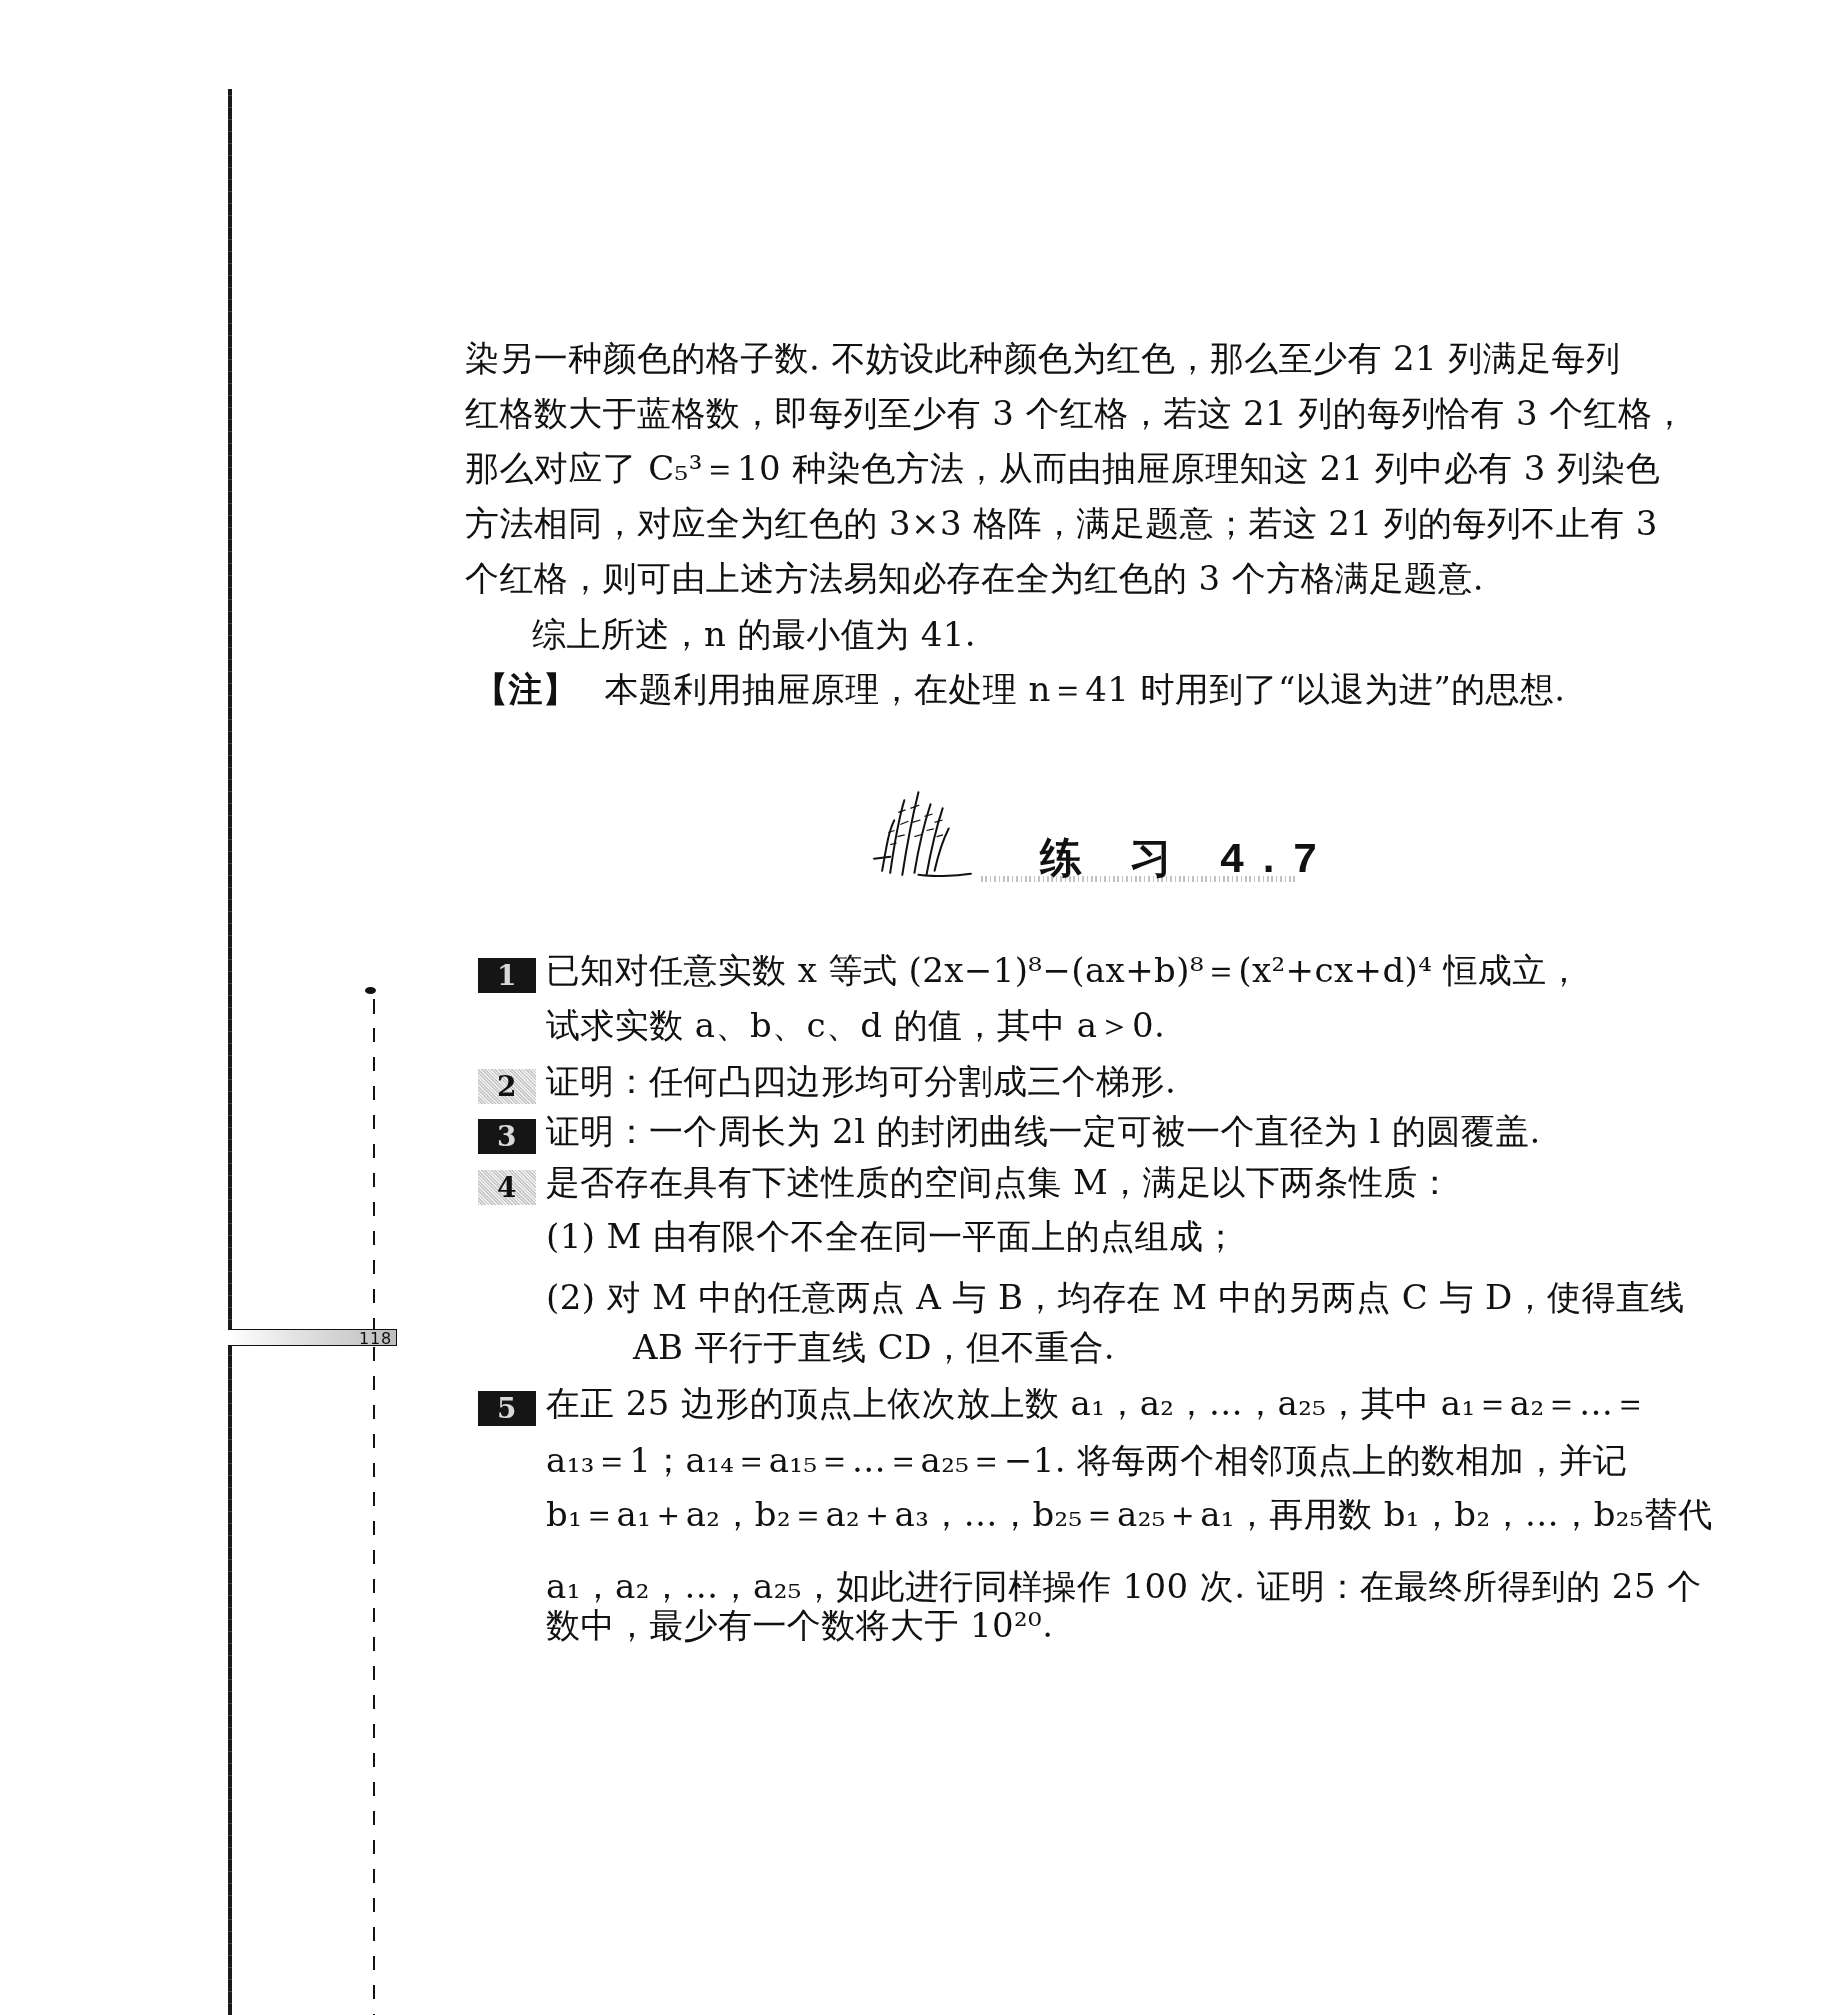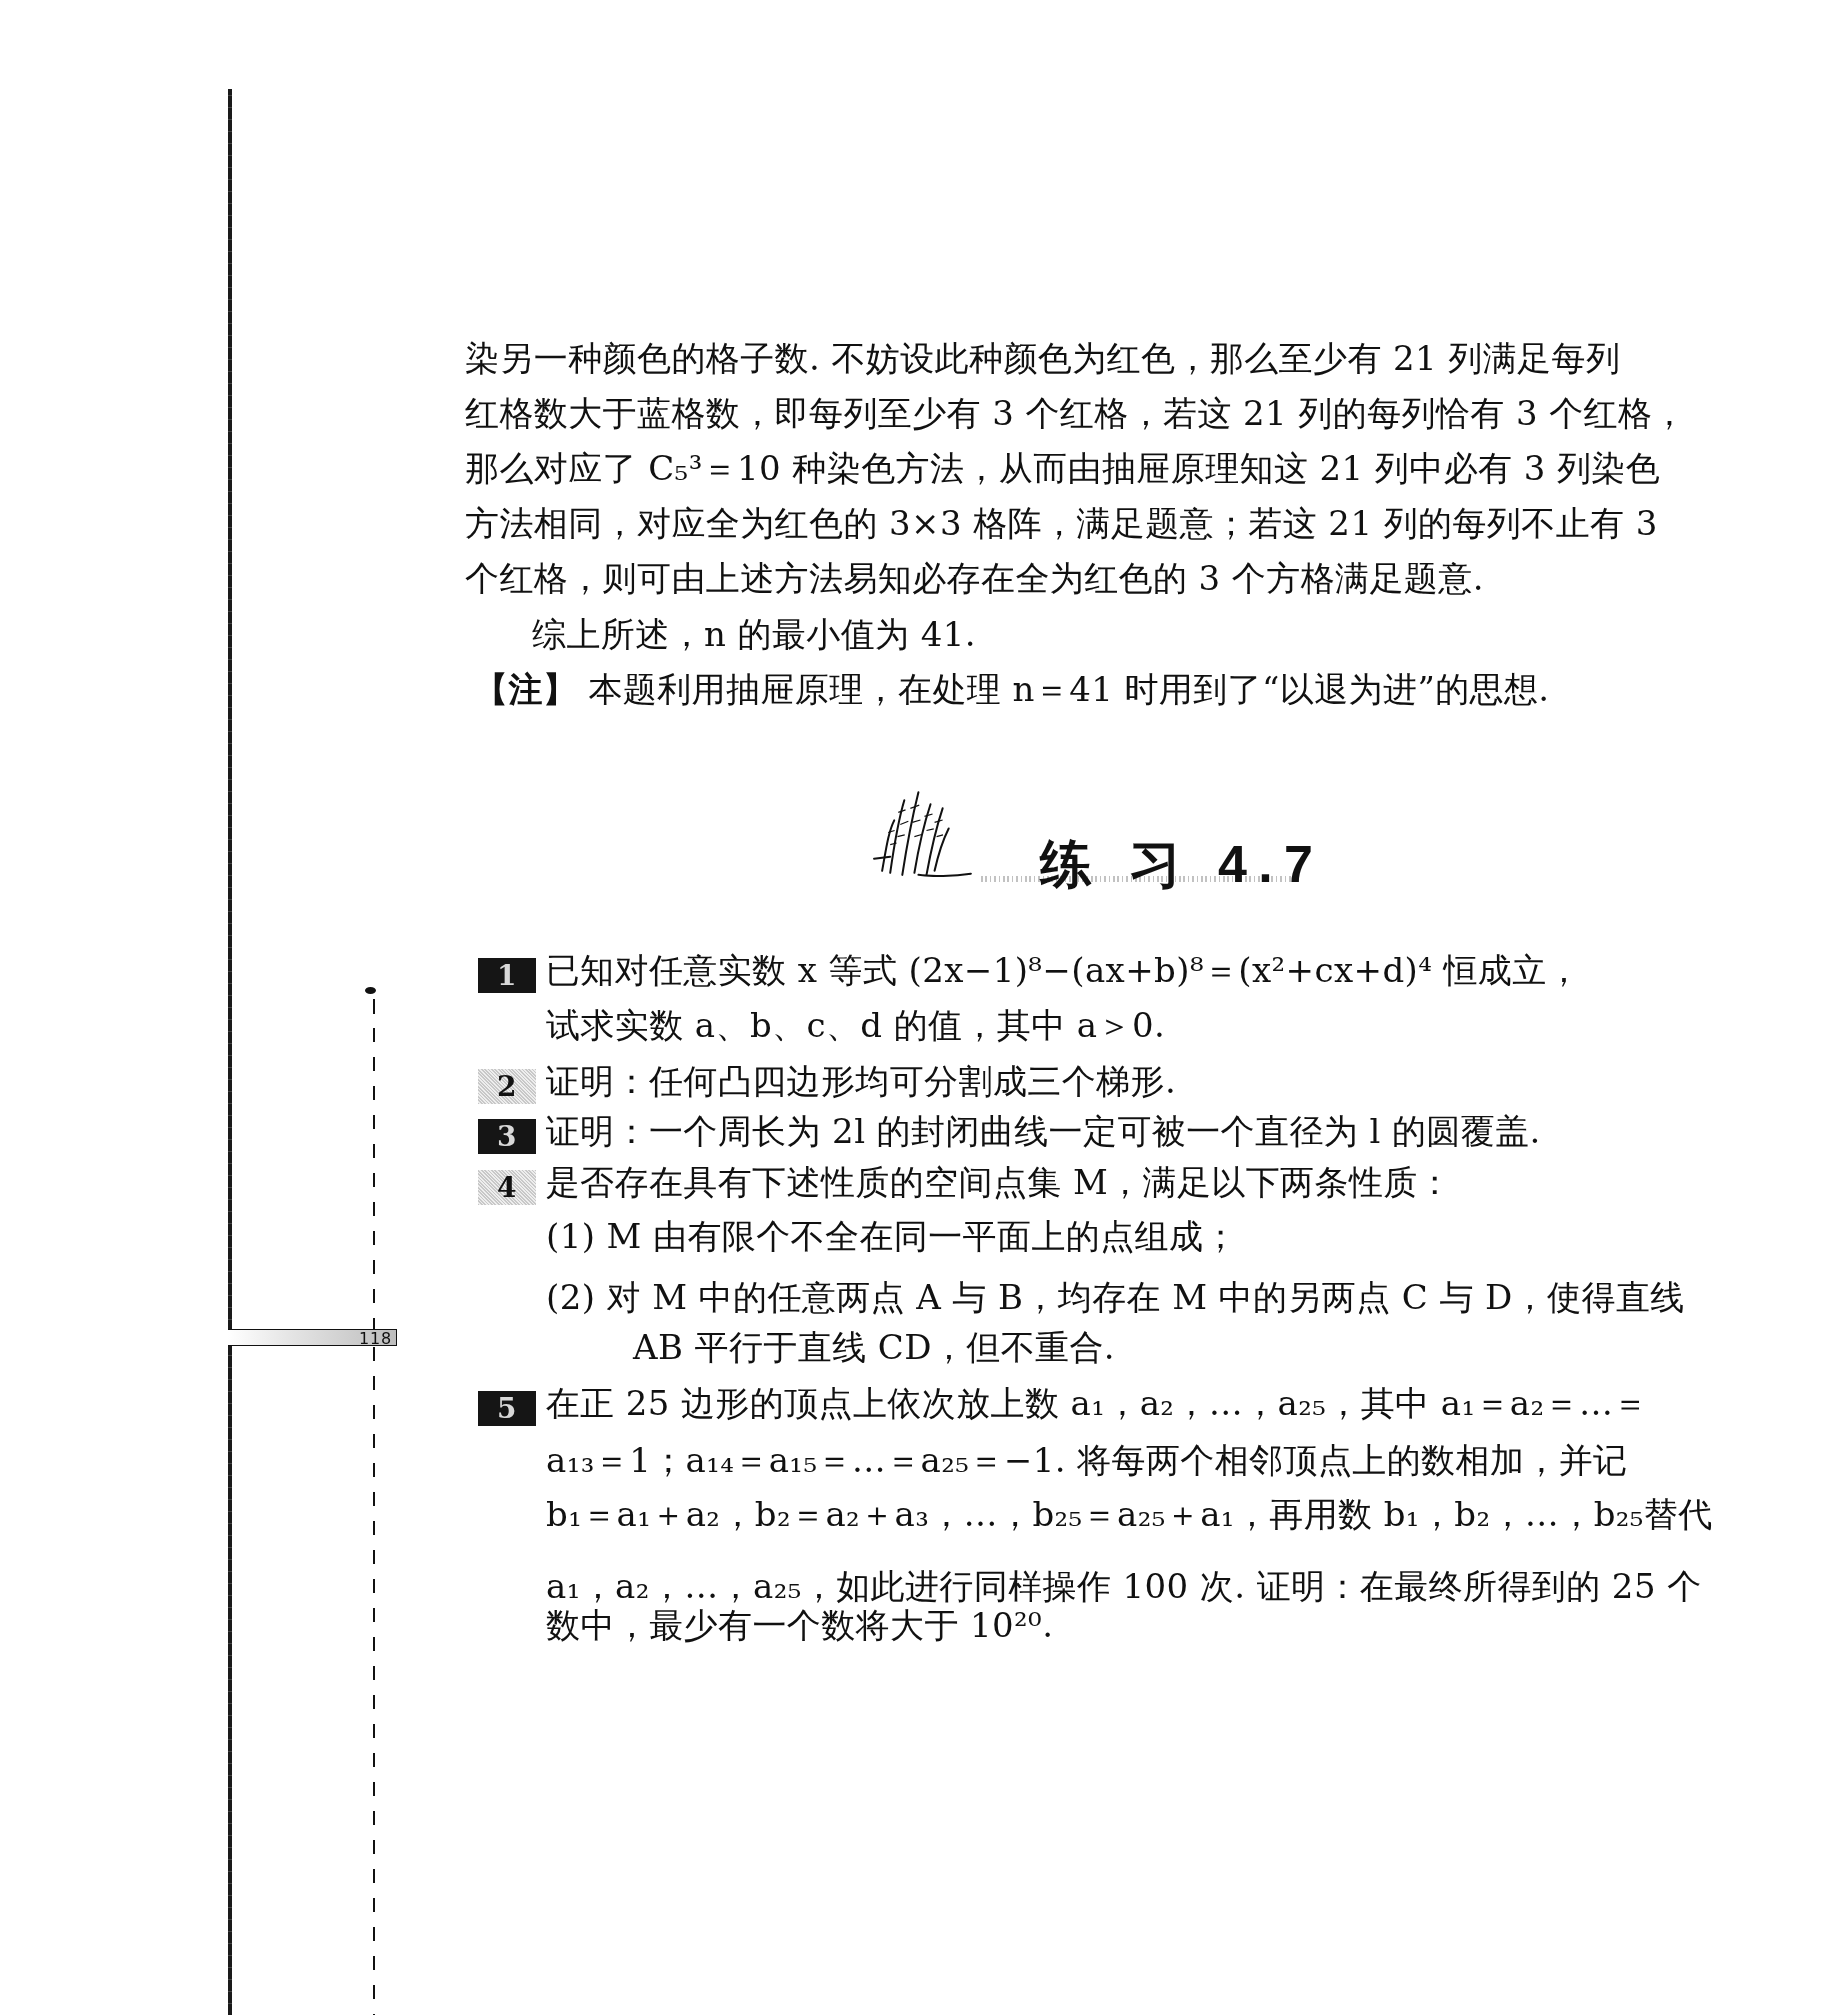--- a/index.html
+++ b/index.html
@@ -14,22 +14,22 @@
   .page-tab { left:228px; top:1329px; width:168px; height:15.3px;
     border-top:1.2px solid #111; border-bottom:1.2px solid #111; border-right:1.2px solid #111;
     background:linear-gradient(90deg,#fff 0%,#e6e6e6 35%,#bdbdbd 100%);text-align:right; }
   .page-num { position:absolute; right:4px; top:-1.2px; font-family:"DejaVu Sans","Liberation Sans",sans-serif;
     font-size:16px; letter-spacing:0.8px; color:#111; }
   .text-line { left:465px; font-size:34px; line-height:1; white-space:nowrap; letter-spacing:0.4px; }
   .indent { left:532px; }
   .note-tag { font-family:"DejaVu Sans","Liberation Sans",sans-serif; font-weight:bold; }
   .heading { left:838px; top:778px; width:459px; height:105px; }
   .reeds { position:absolute; left:28px; top:6px; width:121px; height:93px; }
-  .heading-text { position:absolute; left:202px; top:52px; font-family:Liberation Sans, sans-serif;
-    font-size:52px; font-weight:bold; letter-spacing:11.3px; white-space:nowrap; }
+  .heading-text { position:absolute; left:202px; top:52px; font-family:Liberation Mono, monospace;
+    font-size:42px; font-weight:bold; letter-spacing:11.3px; white-space:nowrap; }
   .heading-rule { position:absolute; left:143px; top:98px; width:314px; height:5.6px;
     background:repeating-linear-gradient(90deg,#999 0 1.6px,transparent 1.6px 4.4px); opacity:.6; }
   .badge { display:inline-block; width:58px; height:35px; vertical-align:-3.2px; margin-right:9.7px;
     text-align:center; font-family:"DejaVu Serif","Liberation Serif",serif; font-weight:bold; font-size:28px; line-height:35px; }
   .badge-dark { background:#151515; color:#d8d8d8; }
   .badge-light { background:repeating-linear-gradient(45deg,#c8c8c8 0 1.2px,#eeeeee 1.2px 2.4px); color:#111; }
   .prob-line { left:478px; font-size:34px; line-height:1; white-space:nowrap; letter-spacing:0.4px; }
   .prob-cont { left:546px; }
   .prob-sub { left:546px; }
   .prob-sub2 { left:633px; }
@@ -45,21 +45,21 @@
 </div>
 
 <div class="abs text-line" style="top:341px">染另一种颜色的格子数. 不妨设此种颜色为红色，那么至少有 21 列满足每列</div>
 <div class="abs text-line" style="top:396px">红格数大于蓝格数，即每列至少有 3 个红格，若这 21 列的每列恰有 3 个红格，</div>
 <div class="abs text-line" style="top:451px">那么对应了 C₅³＝10 种染色方法，从而由抽屉原理知这 21 列中必有 3 列染色</div>
 <div class="abs text-line" style="top:506px">方法相同，对应全为红色的 3×3 格阵，满足题意；若这 21 列的每列不止有 3</div>
 <div class="abs text-line" style="top:561px">个红格，则可由上述方法易知必存在全为红色的 3 个方格满足题意.</div>
 <div class="abs text-line indent" style="top:617px">综上所述，n 的最小值为 41.</div>
 <div class="abs text-line" style="top:672px; left:474px">
   <span class="note-tag">【注】</span>
-  <span style="margin-left:0">本题利用抽屉原理，在处理 n＝41 时用到了“以退为进”的思想.</span>
+  <span style="margin-left:16px">本题利用抽屉原理，在处理 n＝41 时用到了“以退为进”的思想.</span>
 </div>
 
 <div class="abs heading">
   <svg class="reeds" viewBox="0 0 300 230">
     <g stroke="#111" stroke-width="5" fill="none" stroke-linecap="round">
       <path d="M60 220 C 70 150, 80 90, 95 40"></path>
       <path d="M90 225 C 100 160, 110 100, 130 20"></path>
       <path d="M120 220 C 130 160, 140 110, 160 50"></path>
       <path d="M150 225 C 160 170, 170 120, 190 60"></path>
       <path d="M40 215 C 50 160, 55 120, 70 90"></path>

